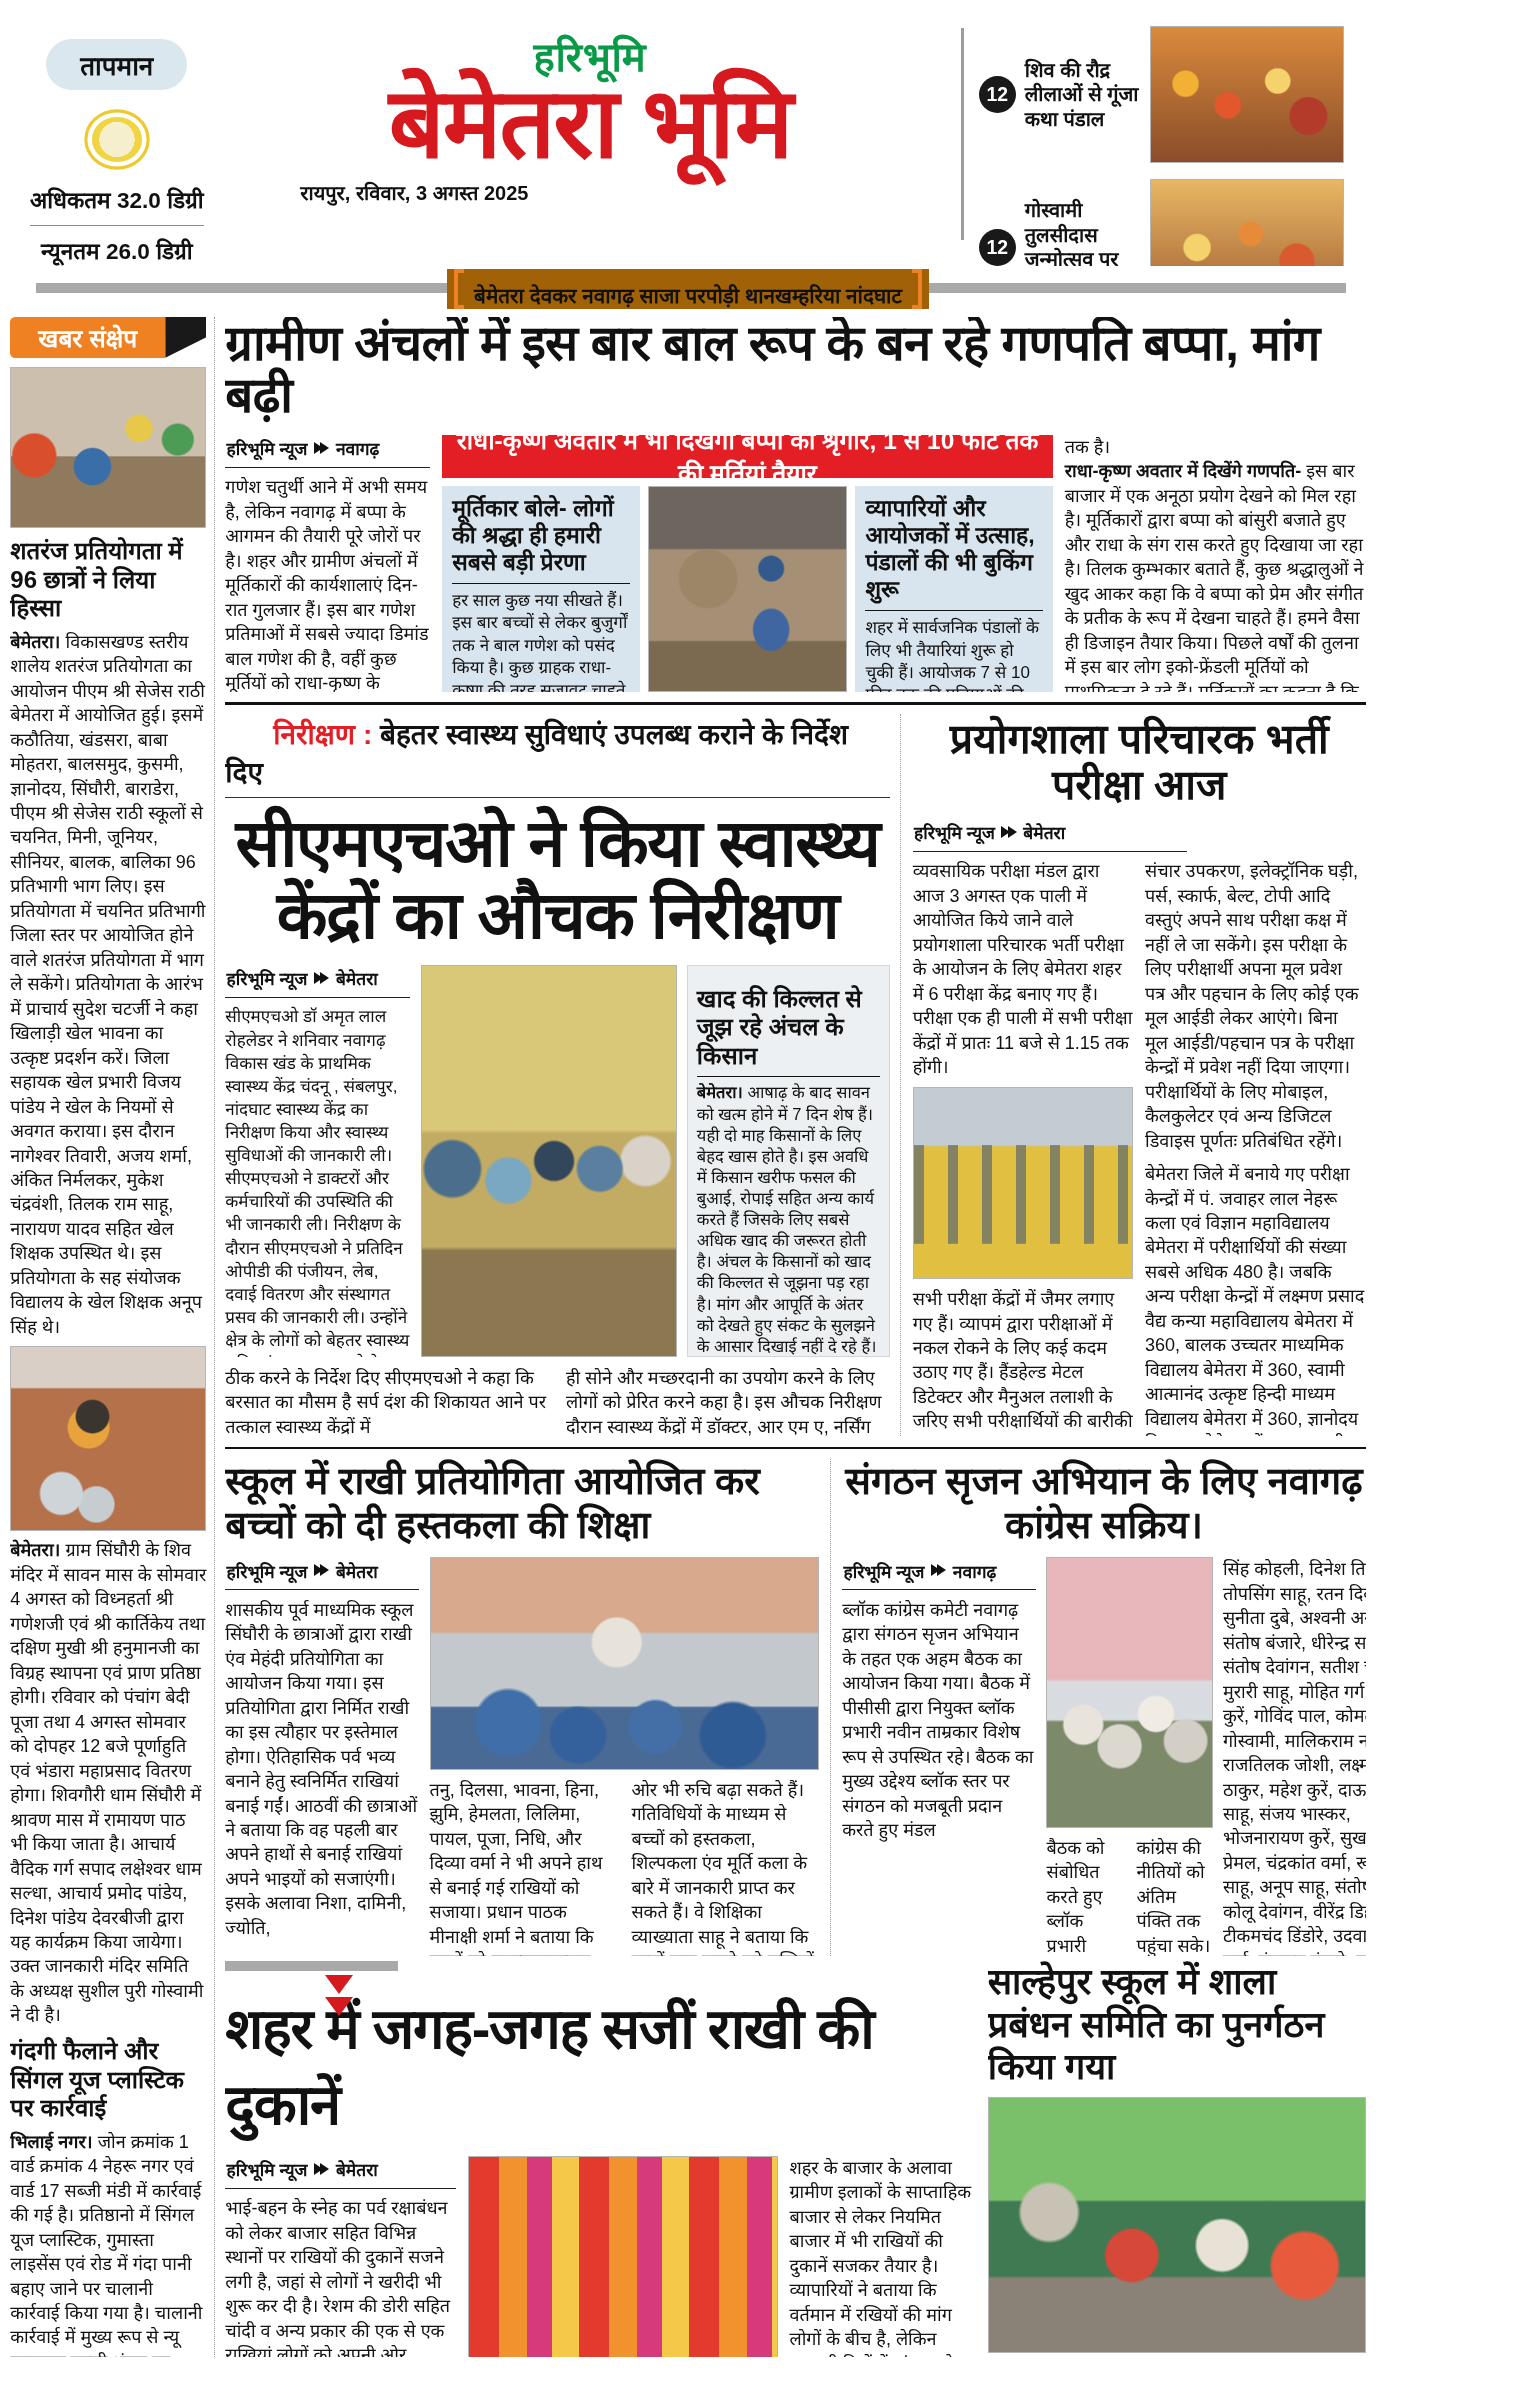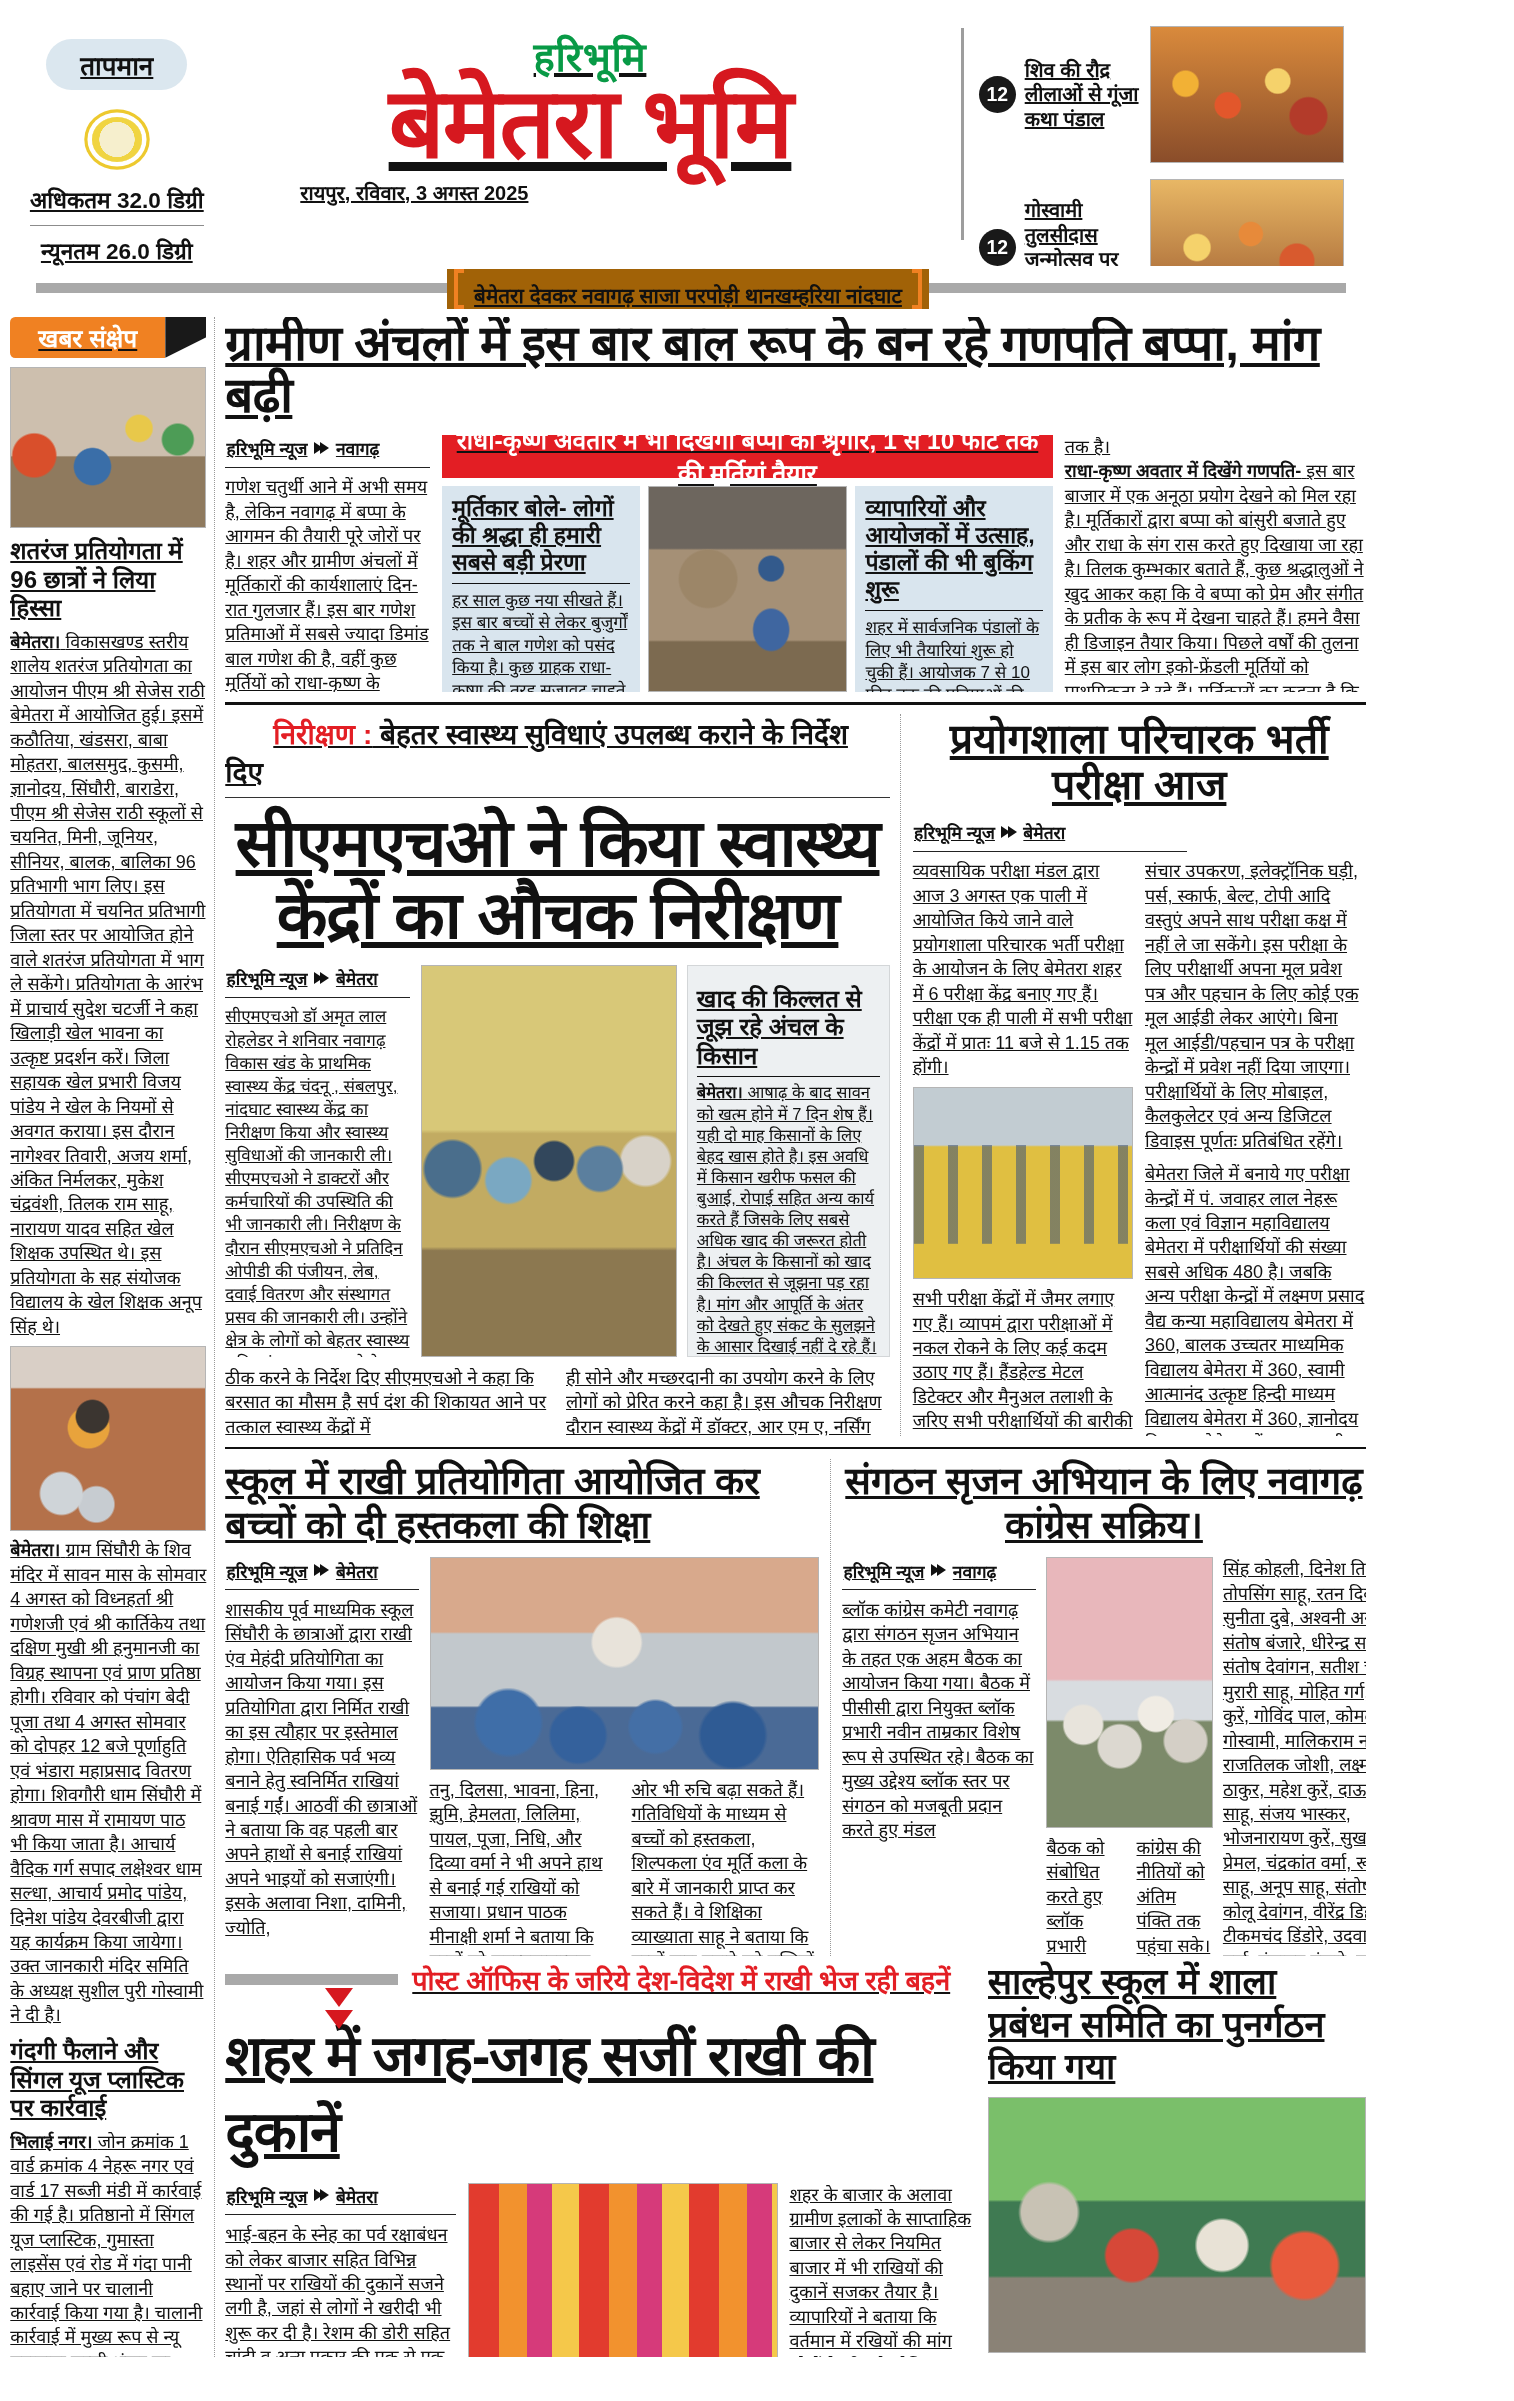--- a/index.html
+++ b/index.html
@@ -1,17 +1,17 @@
 <!DOCTYPE html>
 <html lang="hi" style="font-size:10.3px"><head>
 <meta charset="utf-8">
 <style>
   html,body{margin:0;padding:0;background:#fff;}
   body{width:1514px;height:2401px;overflow:hidden;font-family:"Liberation Sans",sans-serif;color:#111;}
-  .page{width:1376px;height:2401px;box-sizing:border-box;padding:9px 10.3px 0;overflow:hidden;position:relative;text-decoration:underline;}
+  .page{width:1376px;height:2401px;box-sizing:border-box;padding:9px 10.3px 0;overflow:hidden;position:relative;}
   p{margin:0;}
   h1,h2,h3,h4{margin:0;}
 
   
   .header{display:flex;height:257px;overflow:hidden;}
   .weather{width:213px;flex:none;display:flex;flex-direction:column;align-items:center;padding-top:30px;}
   .weather-pill{background:#dbe7ef;border-radius:28px;padding:7.7px 34px;font-size:26px;font-weight:800;}
   .sun-icon{width:50px;height:50px;border-radius:50%;margin:27px 0 22px;
     background:radial-gradient(circle,#f6efcd 0 52%,#f0d441 53% 100%);
     box-shadow:0 0 0 4.5px #fff,0 0 0 7.7px #edc92e;}
@@ -395,21 +395,20 @@
               <p class="bodytext">सिंह कोहली, दिनेश तिवारी, तोपसिंग साहू, रतन दिवाकर, सुनीता दुबे, अश्वनी अनंत, संतोष बंजारे, धीरेन्द्र साहू, संतोष देवांगन, सतीश चतुर्वेदी, मुरारी साहू, मोहित गर्ग, आनंद कुरें, गोविंद पाल, कोमल पूरी गोस्वामी, मालिकराम नवरंग, राजतिलक जोशी, लक्ष्मीकांत ठाकुर, महेश कुरें, दाऊ राम साहू, संजय भास्कर, भोजनारायण कुरें, सुखदेव प्रेमल, चंद्रकांत वर्मा, रूपेंद्र साहू, अनूप साहू, संतोष सेन, कोलू देवांगन, वीरेंद्र डिहरी, टीकमचंद डिंडोरे, उदवानदास वर्मा, पंचायत बंजारे, पुष्पराज साहू, देवा दिवाकर, डेविड घृतलहरे, रामाधार पाल, हेमंत साहू, रामनिशोरा सेन, लखन सहित बड़ी संख्या में कांग्रेसजन शामिल हुए।</p>
             </div>
           </div>
         </section>
       </div>
 
       <div class="sec-four">
         <section class="rakhi">
           <div class="rk-kicker">
             <span class="rk-bar"></span>
-            <span class="rk-kicker-text">पोस्ट ऑफिस के जरिये देश-विदेश में राखी भेज रही बहनें</span>
           </div>
           <h1>शहर में जगह-जगह सजीं राखी की दुकानें</h1>
           <div class="rk-grid">
             <div class="rk1">
               <div class="byline">
                 <span>हरिभूमि न्यूज</span>
                 <span><i class="tri"></i><i class="tri"></i></span>
                 <span>बेमेतरा</span>
               </div>
               <p class="bodytext">भाई-बहन के स्नेह का पर्व रक्षाबंधन को लेकर बाजार सहित विभिन्न स्थानों पर राखियों की दुकानें सजने लगी है, जहां से लोगों ने खरीदी भी शुरू कर दी है। रेशम की डोरी सहित चांदी व अन्य प्रकार की एक से एक राखियां लोगों को अपनी ओर आकर्षित करने लगी है। अगस्त माह लगते ही लगातार पर्वों की श्रृंखला है। खासकर घर-घर में हर्षोल्लास के साथ मनाए जाने वाले भाई-बहन के स्नेह के पर्व रक्षाबंधन 9 अगस्त को है, जिसे लेकर अभी से तैयारियां शुरू हो गई है। शहर के बाजार क्षेत्र के अलावा मोहल्ले व चौक-चौराहों में भी राखियों की दुकानें सजने लगी है।</p>

